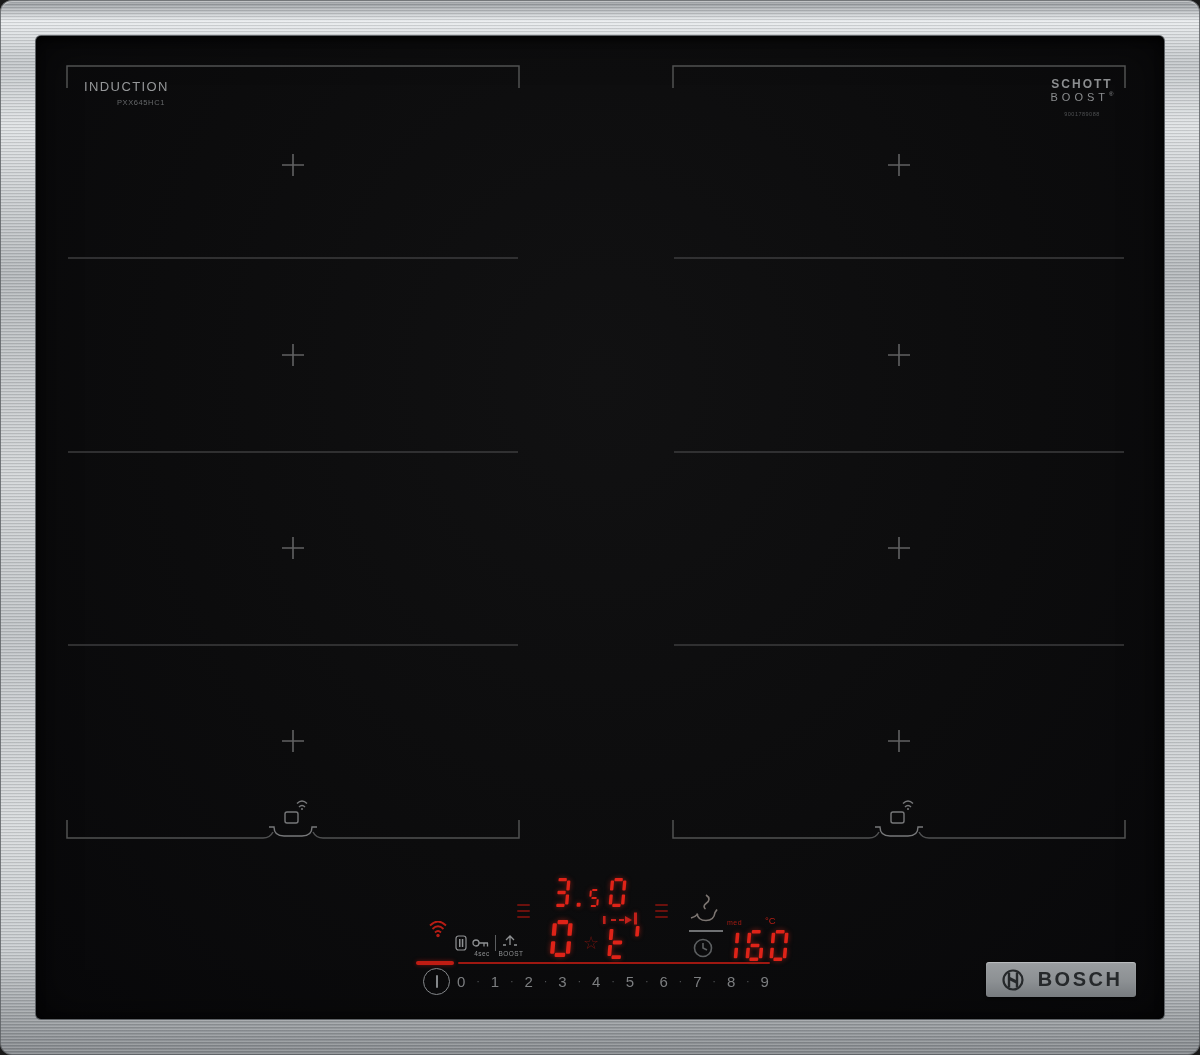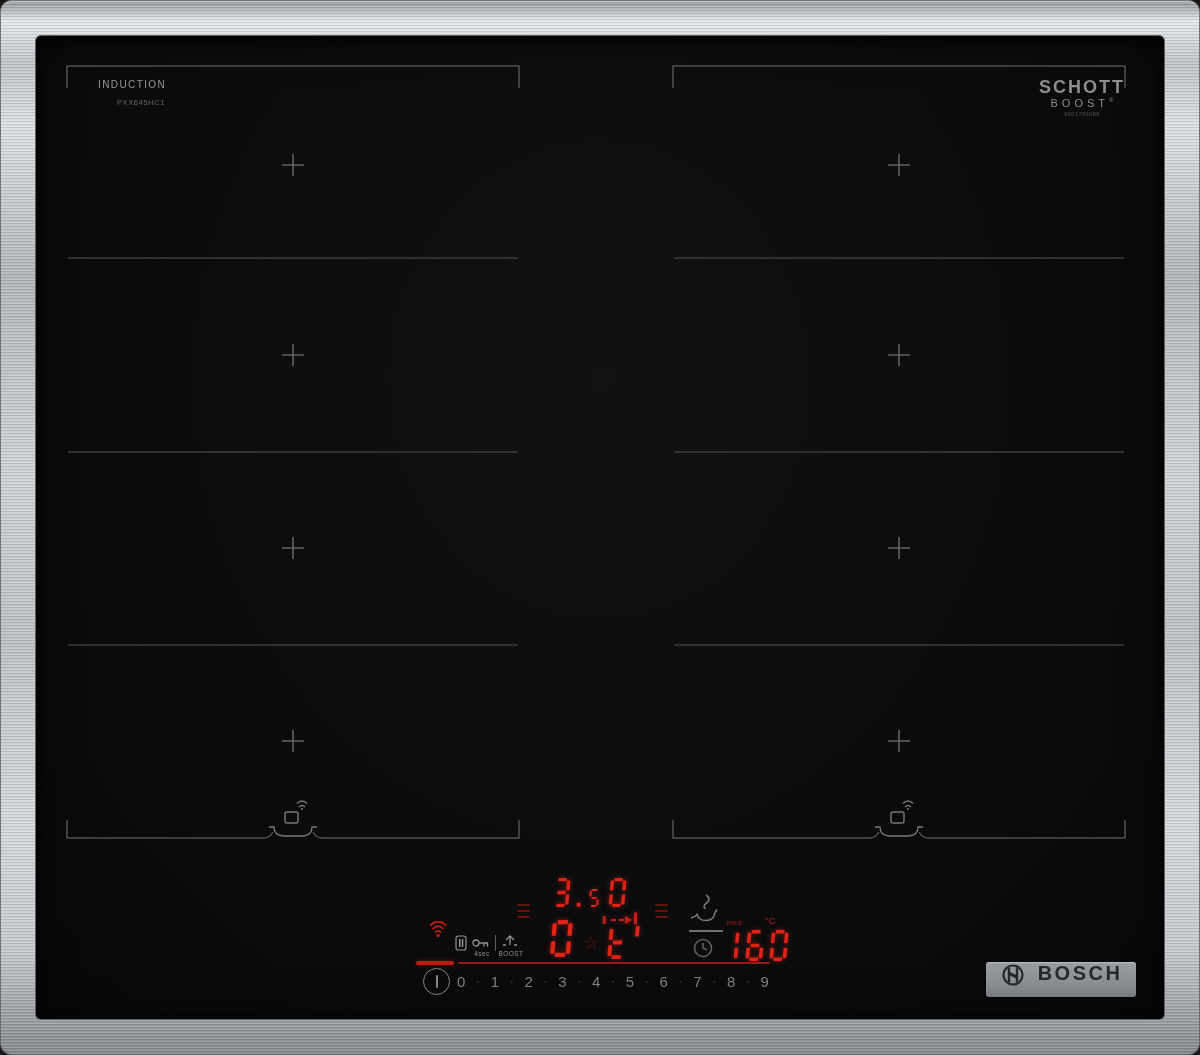--- a/index.html
+++ b/index.html
@@ -11,44 +11,44 @@
       repeating-linear-gradient(180deg, rgba(255,255,255,.16) 0 1px, rgba(40,42,44,.14) 1px 2px, rgba(255,255,255,0) 2px 3px),
       linear-gradient(180deg,#8e9296 0%,#e8ebed 2%,#c3c7ca 6%,#dfe2e4 12%,#b4b8bb 26%,#d2d5d7 45%,#bfc3c6 60%,#d7dadc 78%,#c8cccf 90%,#84888c 100%);
     box-shadow: inset 0 0 0 1px rgba(90,94,98,.8), inset 0 2px 1px rgba(255,255,255,.55);
   }
   
   .glass{position:absolute;left:36px;top:36px;width:1128px;height:983px;border-radius:5px;
     background: radial-gradient(ellipse at 50% 35%, #111112 0%, #0c0c0d 55%, #08080a 100%);
     box-shadow: 0 0 0 1px #5e6266, inset 0 3px 9px rgba(0,0,0,.9), inset 0 0 40px rgba(0,0,0,.6);
   }
   .zone-svg{position:absolute;}
-  .induction-label{font-size:10px;letter-spacing:1.4px;color:#96989a;margin-left:14px;}
+  .induction-label{font-size:13px;letter-spacing:1.4px;color:#96989a;}
   .model-label{font-size:7.5px;letter-spacing:.6px;color:#66686a;padding-left:32px;}
   .schott{width:96px;text-align:center;color:#8c8e90;line-height:1.05;}
-  .schott .l1{font-size:18px;font-weight:bold;letter-spacing:2px;}
+  .schott .l1{font-size:12px;font-weight:bold;letter-spacing:2px;}
   .schott .l2{font-size:11px;letter-spacing:4px;}
   .schott sup{font-size:6px;letter-spacing:0;}
   .schott-serial{width:96px;text-align:center;font-size:5.5px;letter-spacing:.5px;color:#505254;}
   .segdisp{display:flex;align-items:flex-end;gap:3px;filter:drop-shadow(0 0 2.5px rgba(225,40,25,.55));}
   .flexbars{display:flex;flex-direction:column;gap:3.5px;}
   .flexbars i{display:block;width:13px;height:2.4px;background:#6b110d;border-radius:1px;}
   .star{font-size:18px;color:#73130f;line-height:1;}
   .ctl-label{font-size:6.5px;color:#8f9193;letter-spacing:.4px;text-align:center;}
   .vdiv{width:1px;height:16px;background:#5c5e60;}
   .red-mode{font-size:7px;color:#a41b13;letter-spacing:.5px;}
   .red-unit{font-size:9.5px;color:#bb1f15;}
   .hsep{height:1.5px;background:#6f7173;}
   .red-short{height:3.5px;background:#bf1c13;border-radius:2px;box-shadow:0 0 4px rgba(200,30,20,.5);}
   .red-long{height:2px;background:#9e1811;border-radius:1px;}
   .power-btn{width:25px;height:25px;border-radius:50%;border:1.5px solid #84878a;display:flex;align-items:center;justify-content:center;}
   .power-btn span{display:block;width:2px;height:13px;background:#84878a;border-radius:1px;}
   .slider{display:flex;align-items:center;justify-content:space-between;width:312px;height:20px;}
   .slider .num{font-size:15px;color:#7c7e80;}
   .slider .dot{font-size:11px;color:#55575a;}
-  .badge{display:flex;align-items:flex-start;justify-content:center;gap:12px;border-radius:3px;
+  .badge{display:flex;align-items:center;justify-content:center;gap:12px;border-radius:3px;
     background:linear-gradient(180deg,#9a9da0 0%,#8c9093 55%,#777b7f 100%);
     box-shadow:0 1px 3px rgba(0,0,0,.7), inset 0 1px 1px rgba(255,255,255,.35);}
   .badge .word{font-size:20px;font-weight:bold;letter-spacing:2.5px;color:#26292b;}
 </style>
 </head>
 <body>
 
 <div class="stage">
   <div class="frame"></div>
   <div class="glass">

